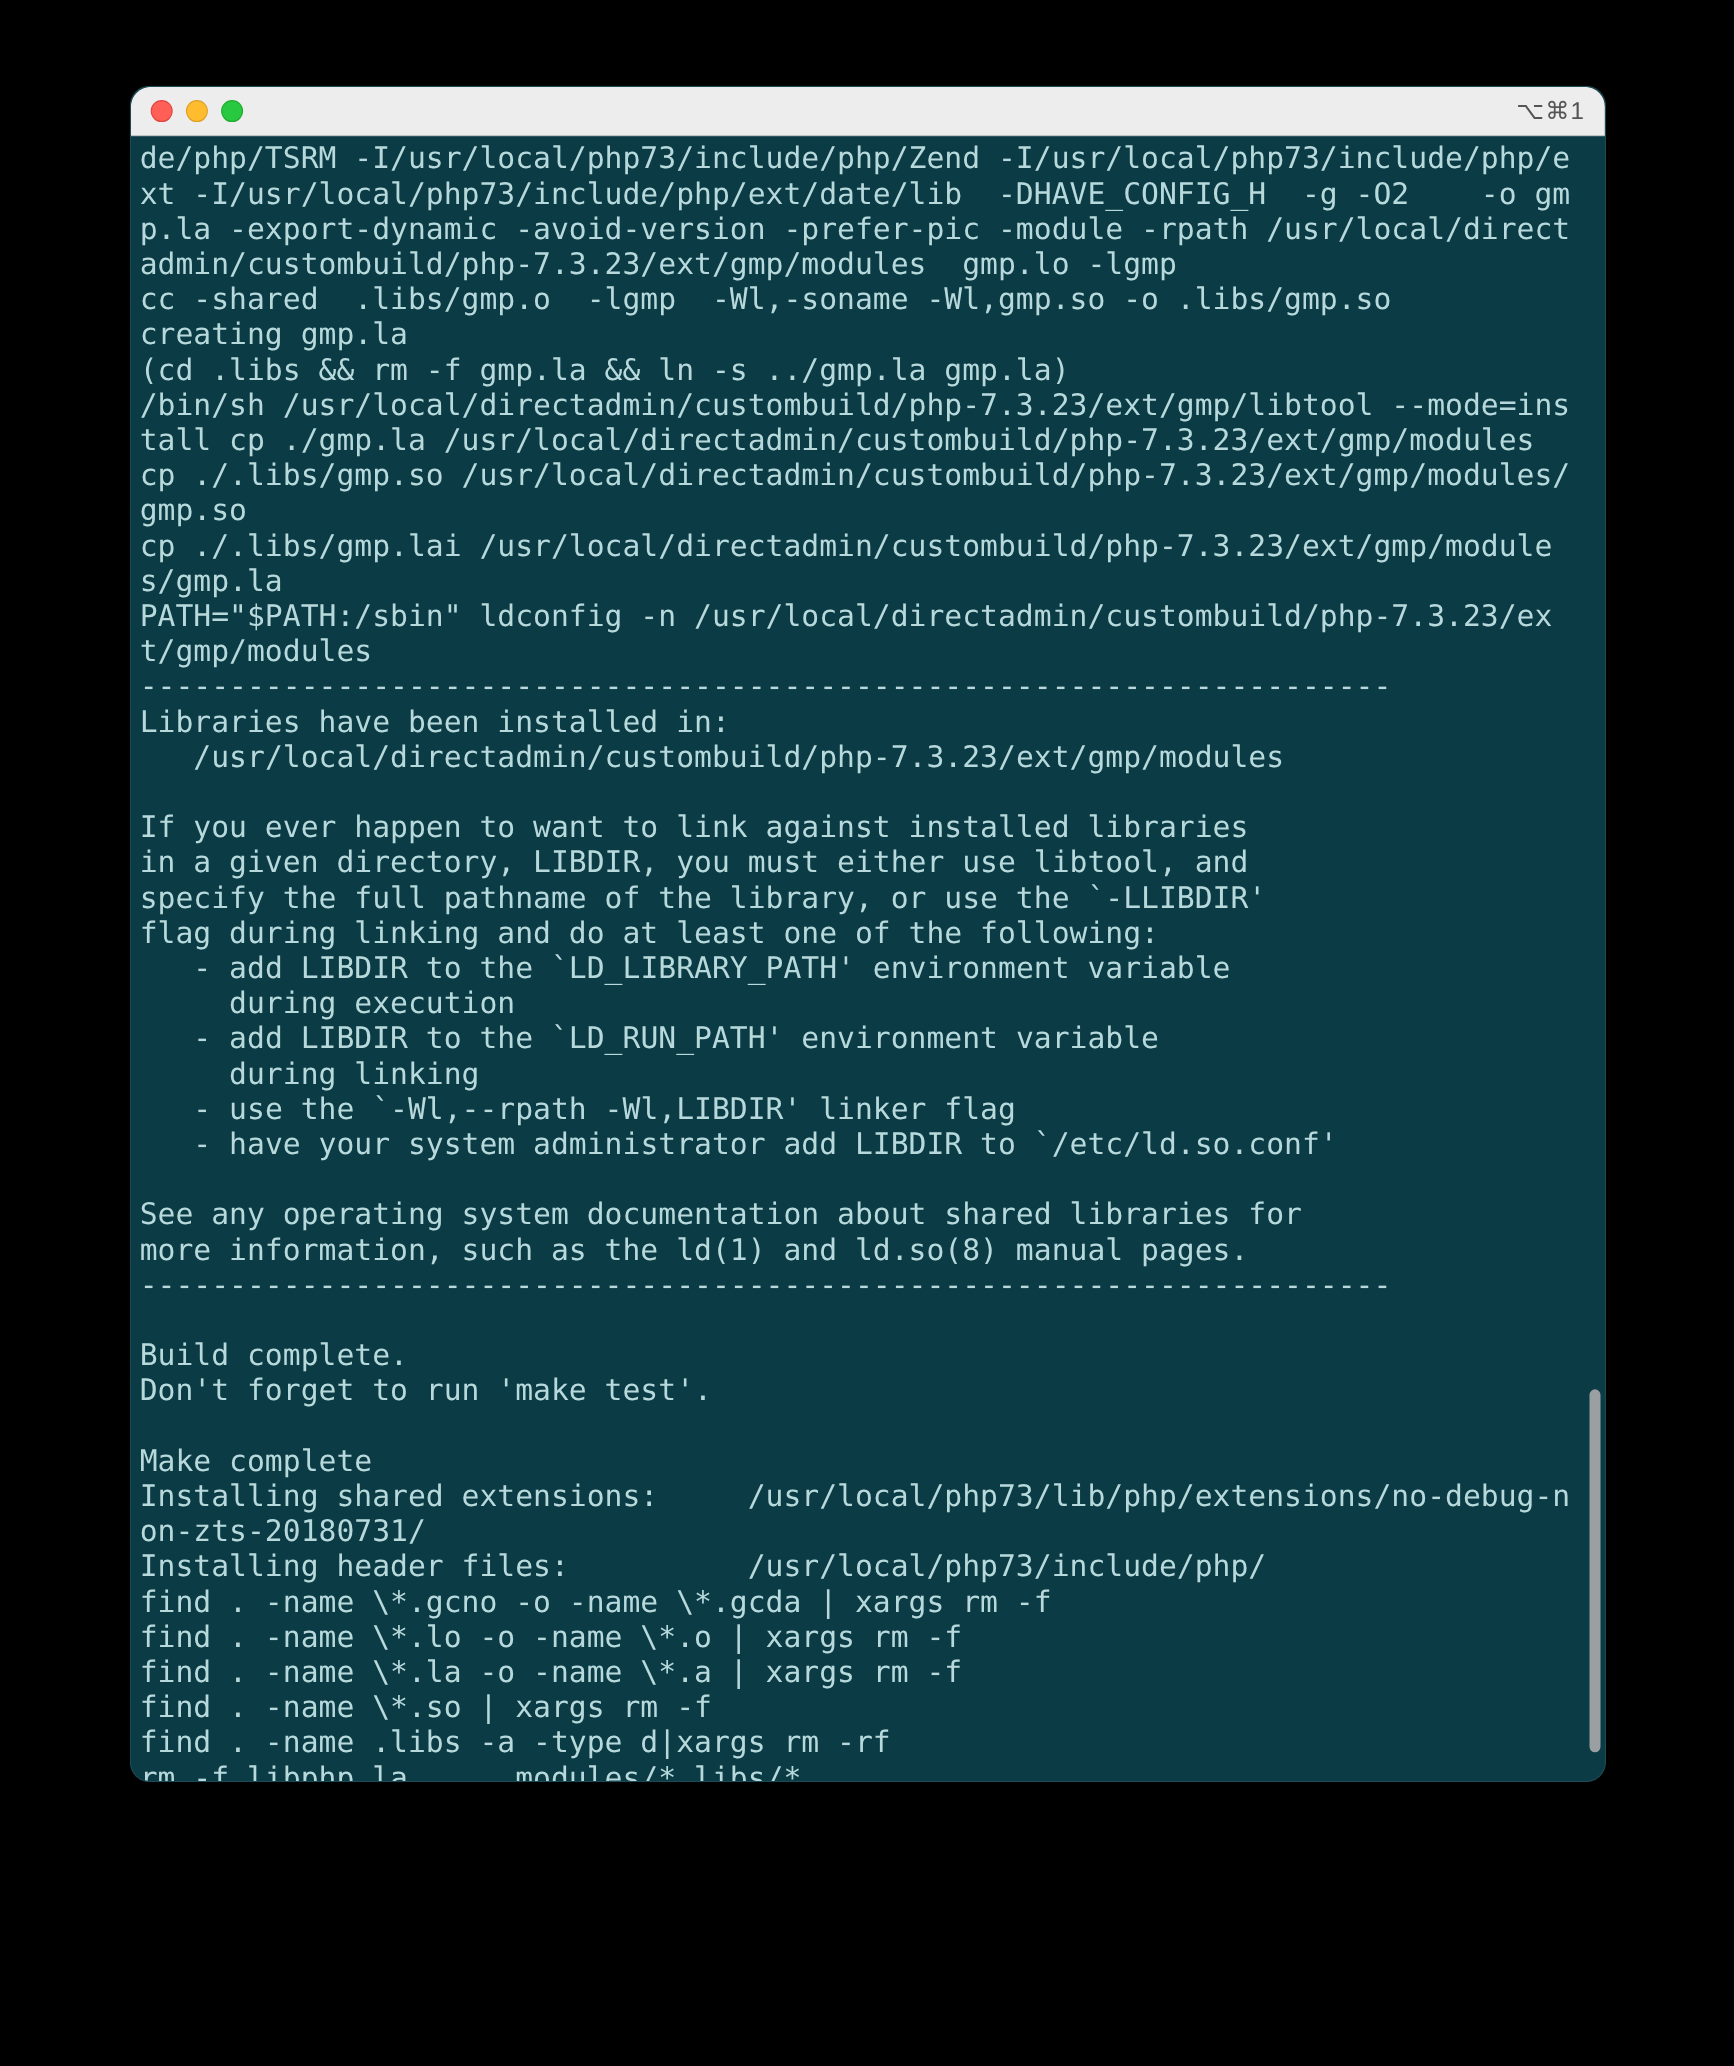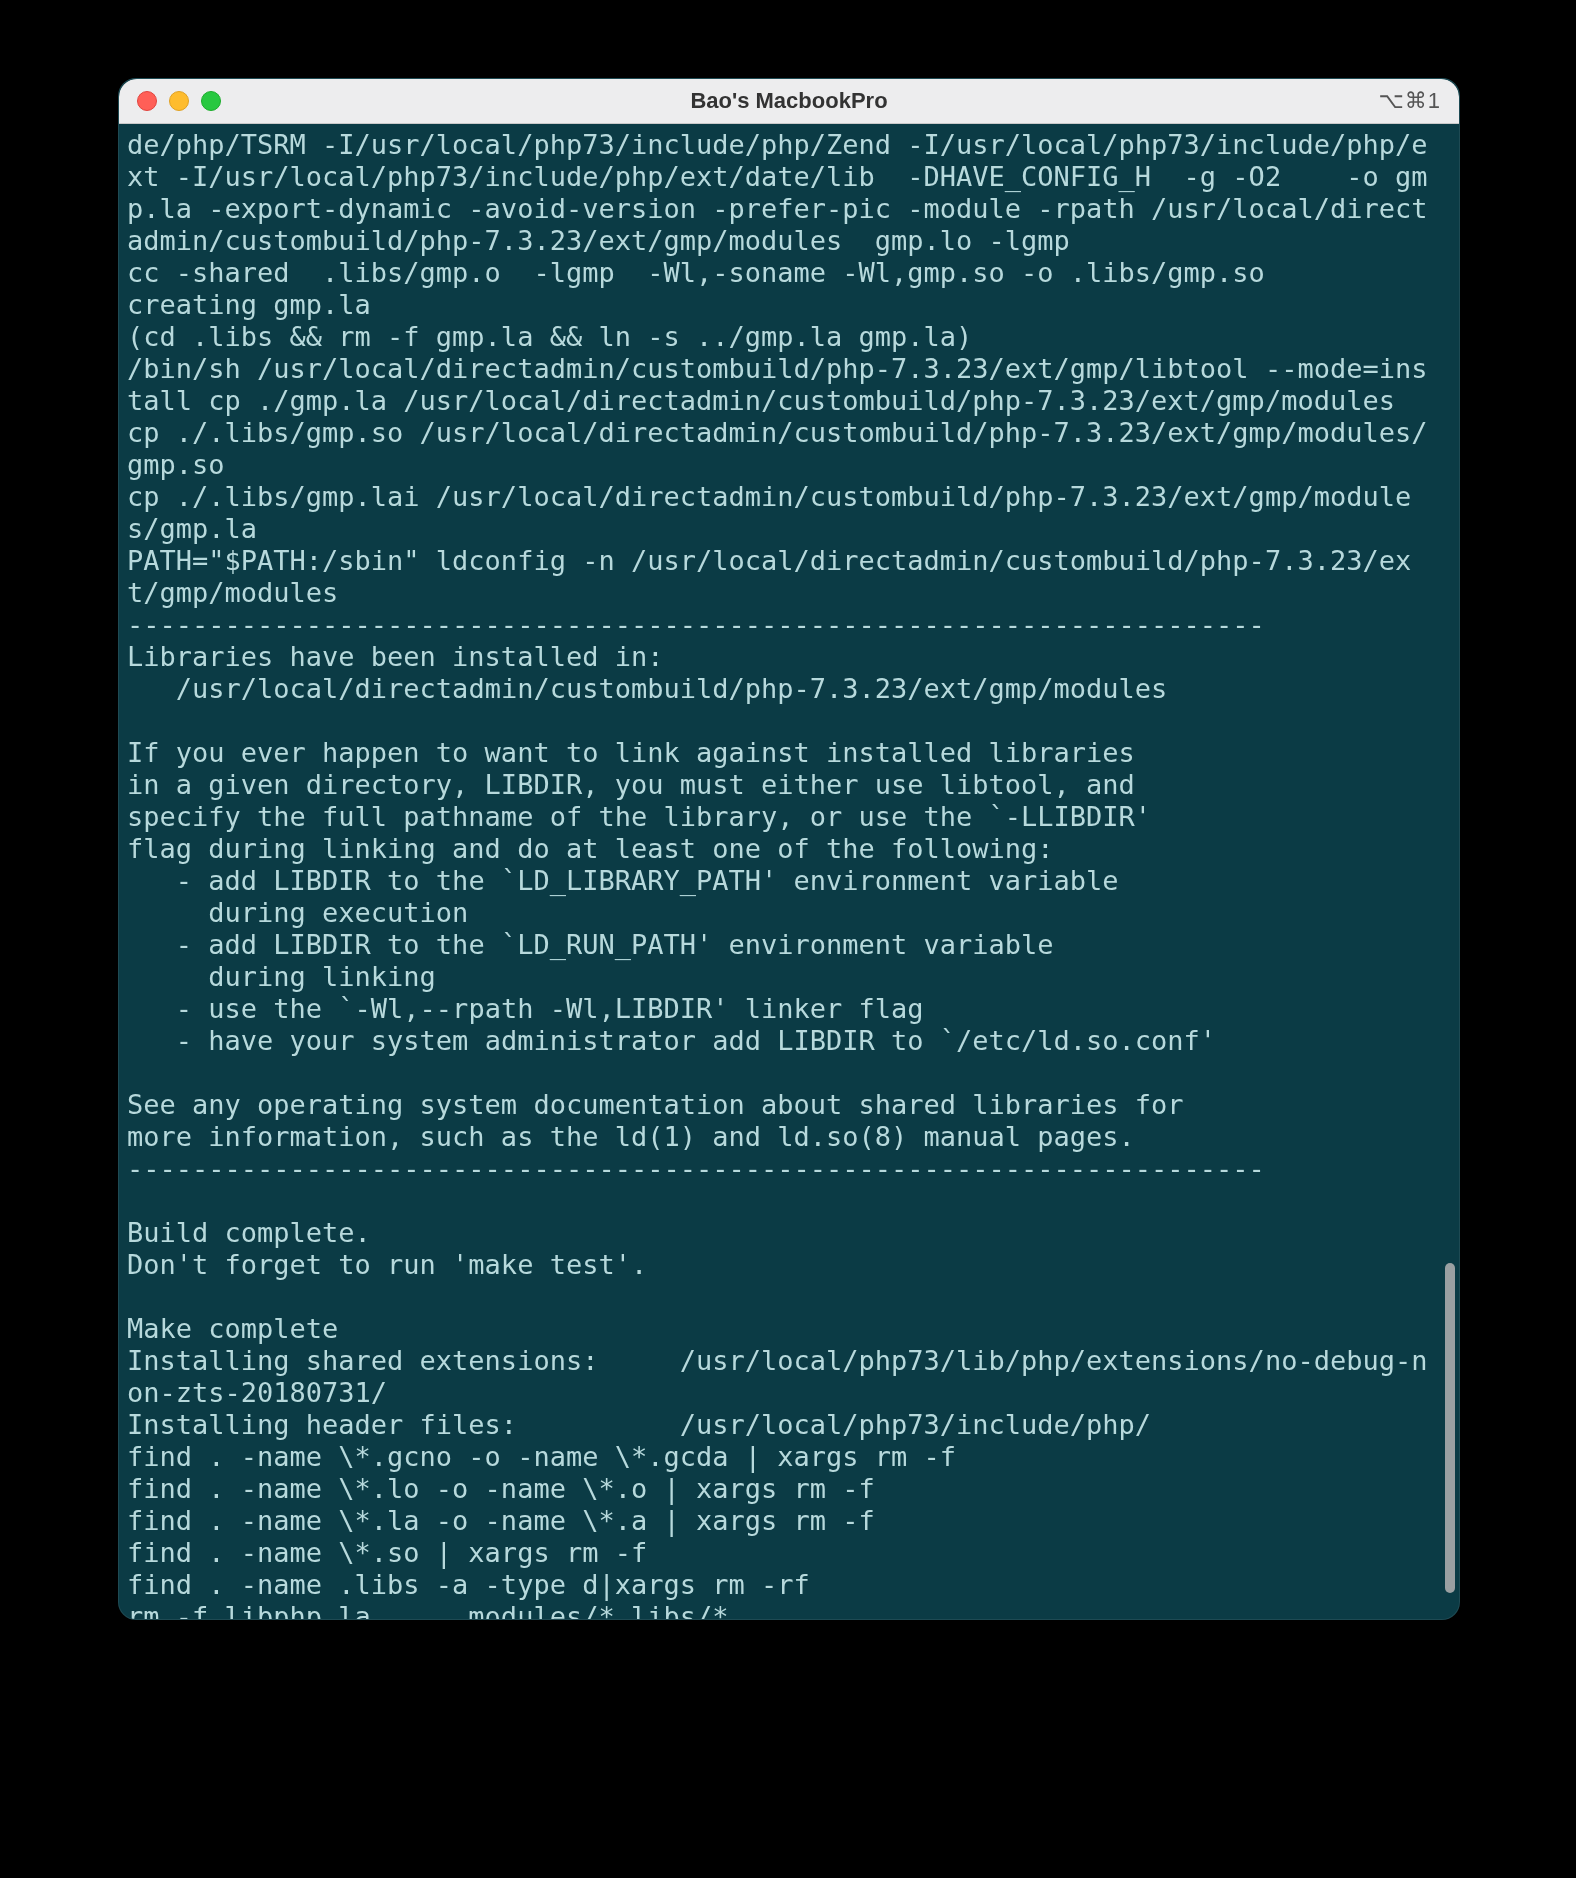--- a/index.html
+++ b/index.html
@@ -23,21 +23,20 @@
 </head>
 <body>
 
 <div class="window">
   <div class="titlebar">
     <div class="lights">
       <div class="light red"></div>
       <div class="light yellow"></div>
       <div class="light green"></div>
     </div>
-    <div class="title">Bao's MacbookPro</div>
     <div class="tabhint">⌥⌘1</div>
   </div>
 
   <div class="termwrap">
     <div class="term">
       <pre id="termout">de/php/TSRM -I/usr/local/php73/include/php/Zend -I/usr/local/php73/include/php/ext -I/usr/local/php73/include/php/ext/date/lib  -DHAVE_CONFIG_H  -g -O2    -o gmp.la -export-dynamic -avoid-version -prefer-pic -module -rpath /usr/local/directadmin/custombuild/php-7.3.23/ext/gmp/modules  gmp.lo -lgmp
 cc -shared  .libs/gmp.o  -lgmp  -Wl,-soname -Wl,gmp.so -o .libs/gmp.so
 creating gmp.la
 (cd .libs &amp;&amp; rm -f gmp.la &amp;&amp; ln -s ../gmp.la gmp.la)
 /bin/sh /usr/local/directadmin/custombuild/php-7.3.23/ext/gmp/libtool --mode=install cp ./gmp.la /usr/local/directadmin/custombuild/php-7.3.23/ext/gmp/modules

